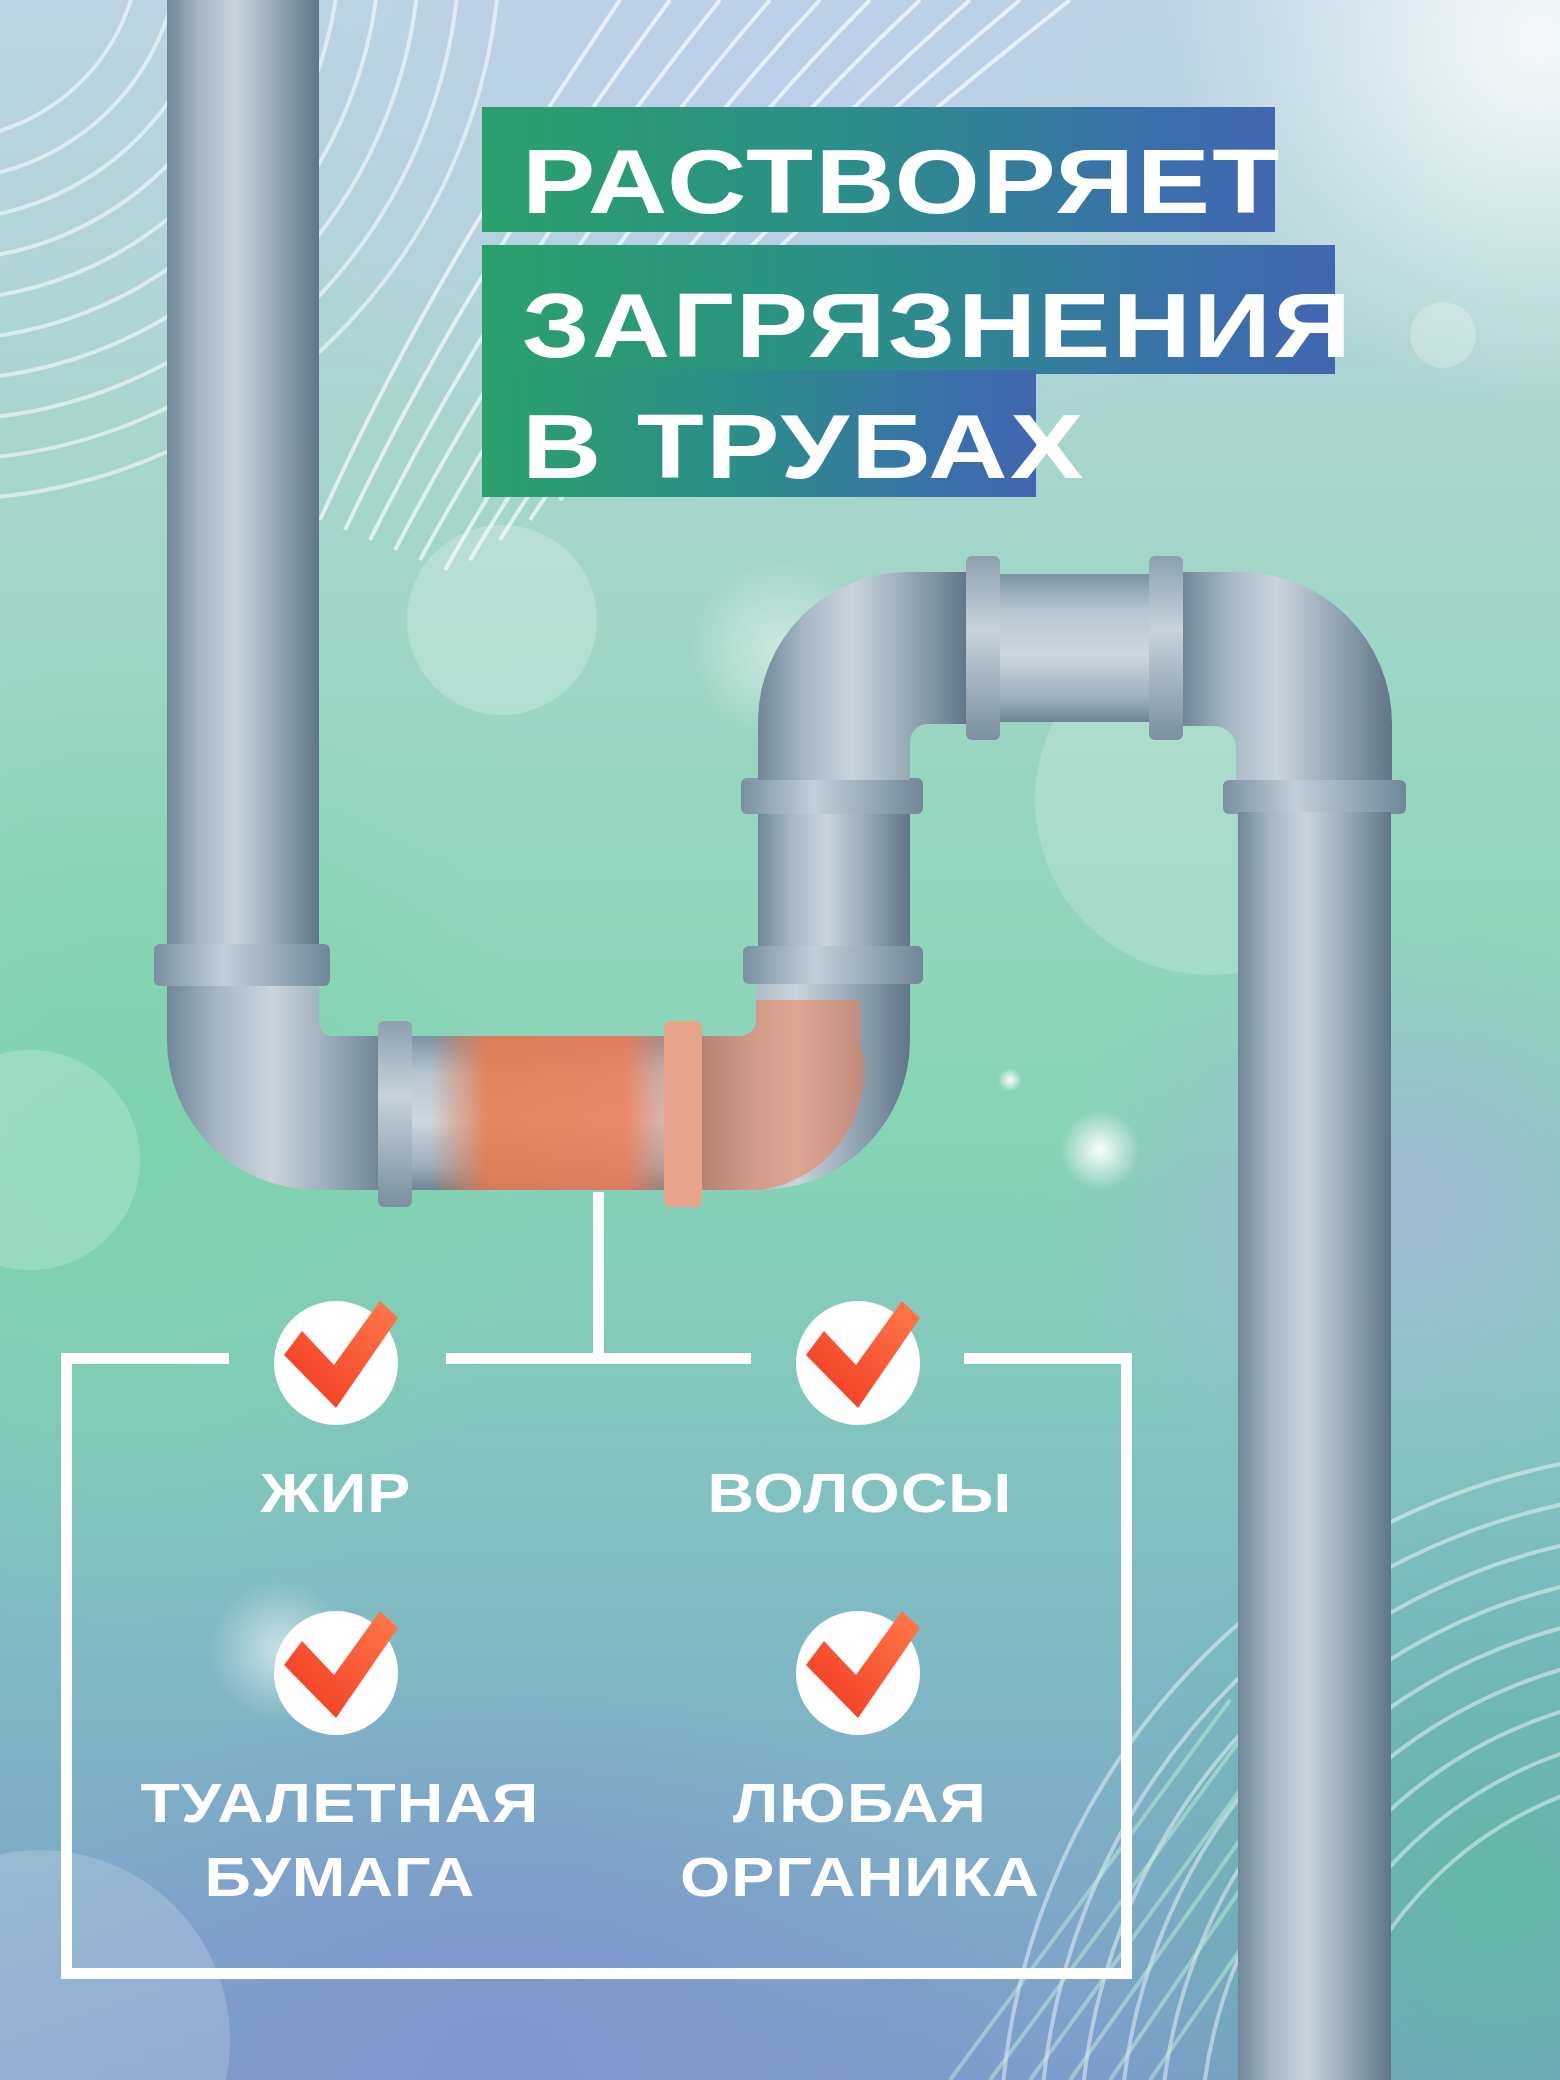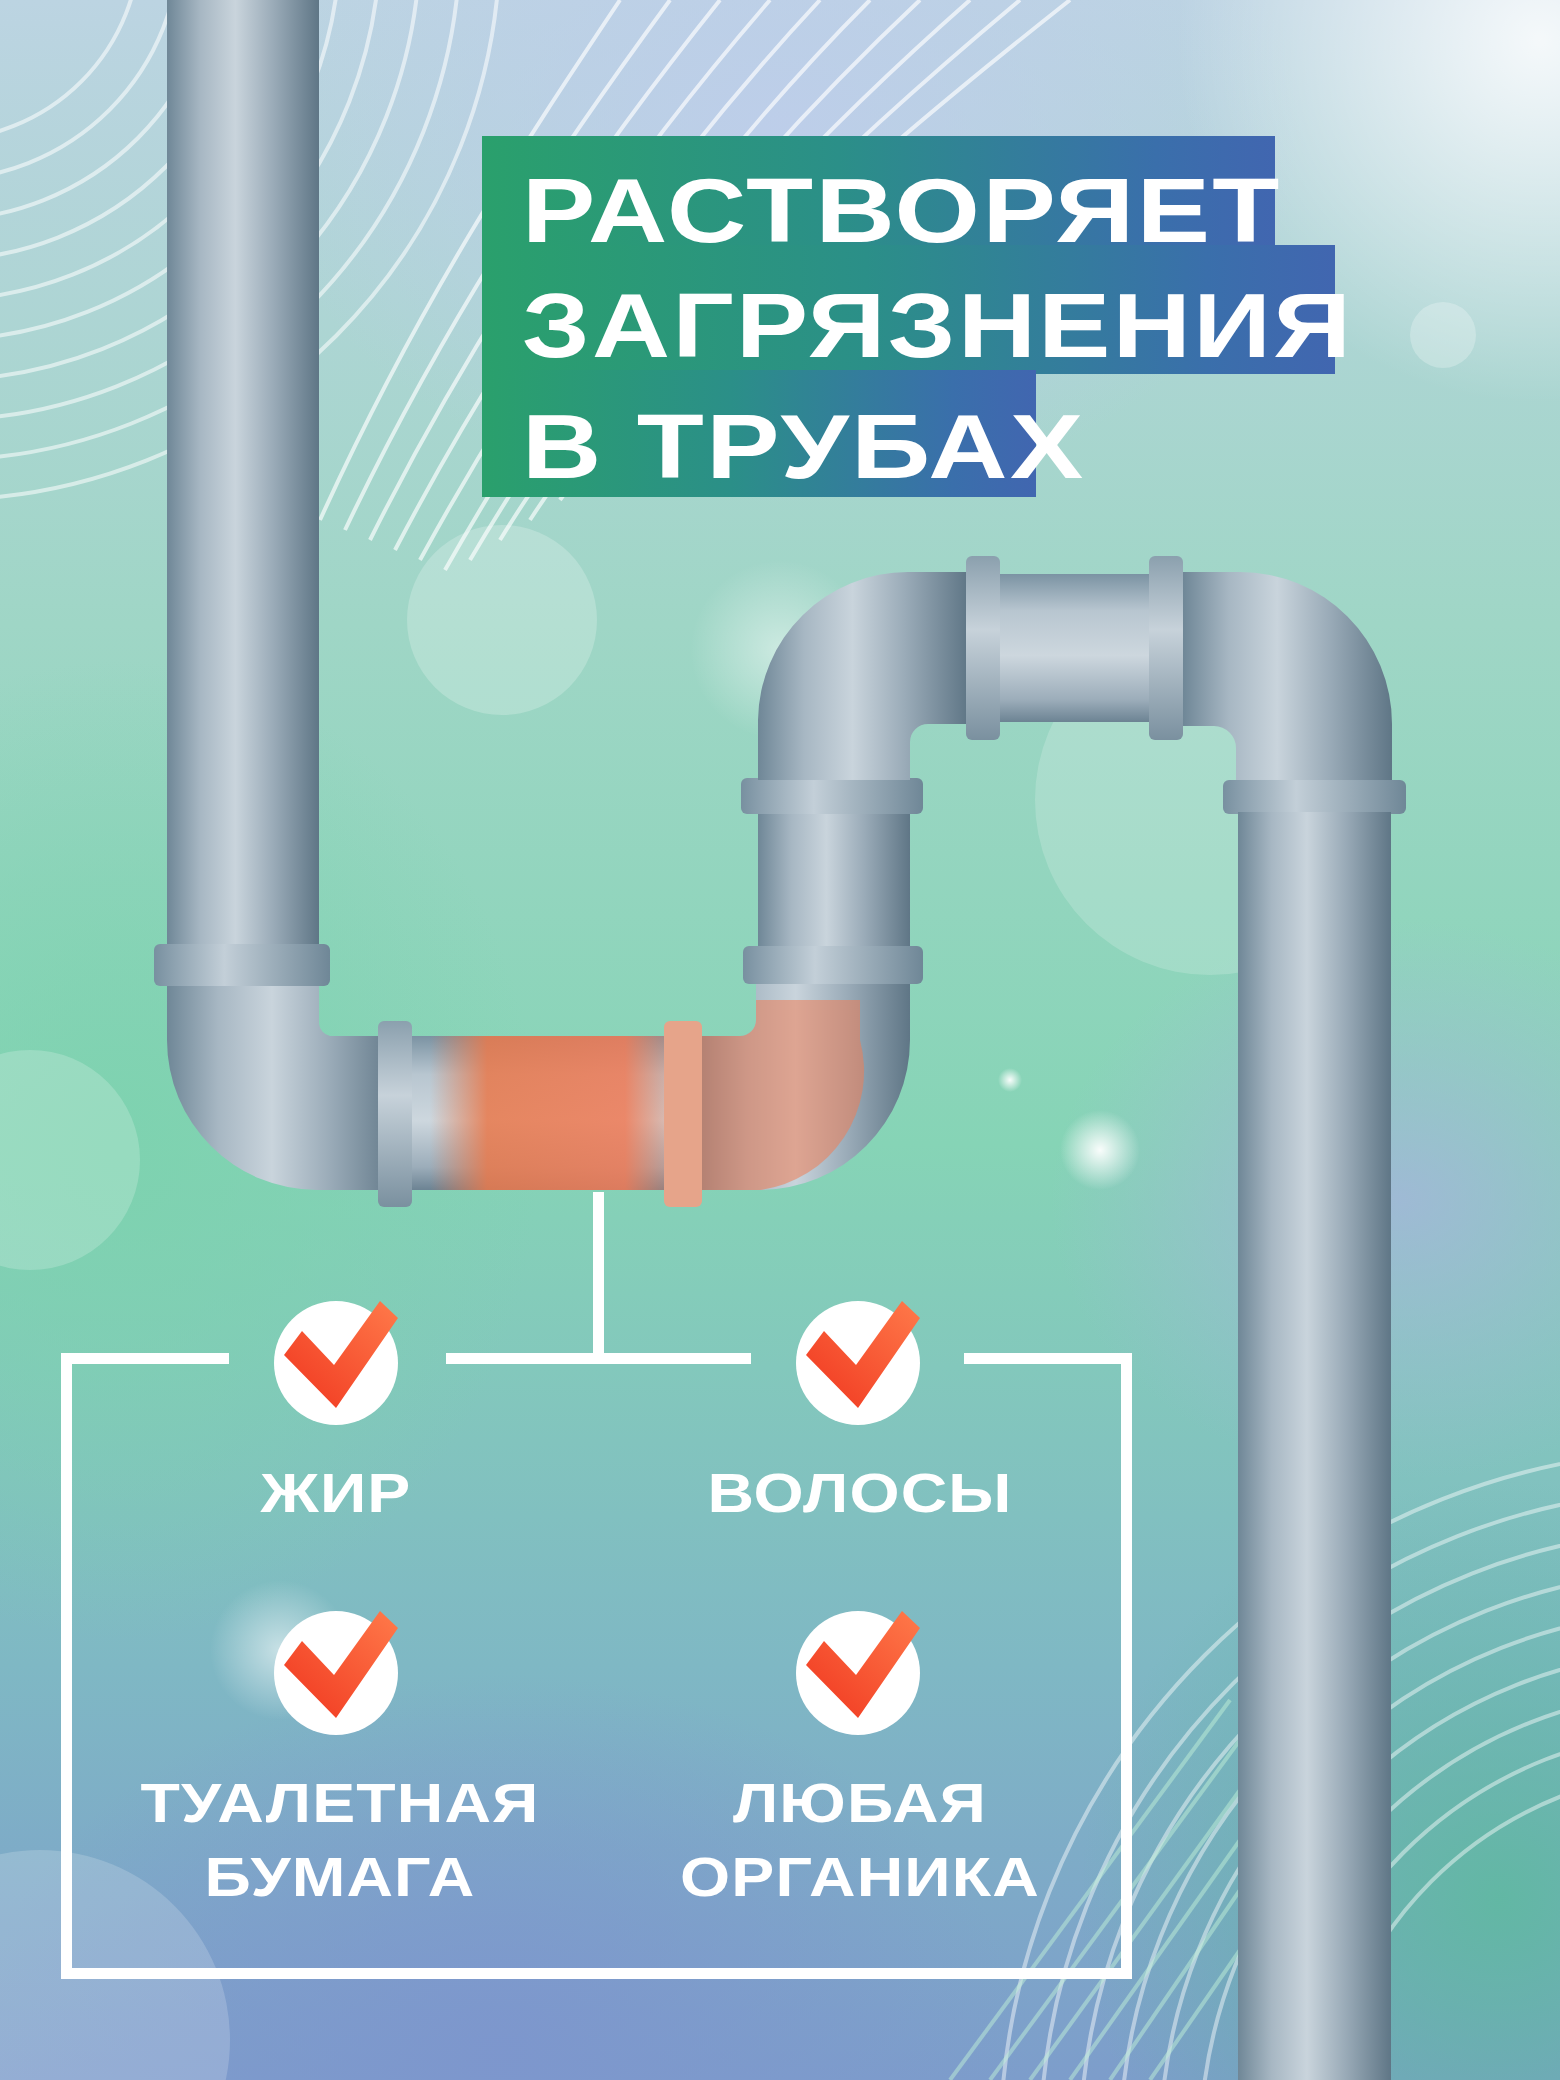--- a/index.html
+++ b/index.html
@@ -154,21 +154,21 @@
     <rect x="966" y="556" width="34" height="184" rx="6" fill="url(#collarH)"></rect>
     <rect x="1149" y="556" width="34" height="184" rx="6" fill="url(#collarH)"></rect>
 
     <path d="M1183 572 L1240 572 A152 152 0 0 1 1392 724 L1392 782 L1236 782 L1236 748 A22 22 0 0 0 1214 726 L1183 726 Z" fill="url(#pipeV)"></path>
     <rect x="1223" y="780" width="183" height="34" rx="6" fill="url(#collarV)"></rect>
 
     <rect x="1238" y="812" width="153" height="1268" fill="url(#pipeV)"></rect>
   </svg>
 
   <div class="title-block">
-    <div class="title-row" style="top:136px; width:793px;">
+    <div class="title-row" style="top:107px; width:793px;">
       <span class="title-text" style="top:30px; transform:scaleX(1.22);">РАСТВОРЯЕТ</span>
     </div>
     <div class="title-row" style="top:245px; width:853px; height:129px;text-align:center;">
       <span class="title-text" style="top:36px; transform:scaleX(1.2);">ЗАГРЯЗНЕНИЯ</span>
     </div>
     <div class="title-row" style="top:370px; width:554px; height:127px;">
       <span class="title-text" style="top:32px; transform:scaleX(1.22);">В ТРУБАХ</span>
     </div>
   </div>
 

